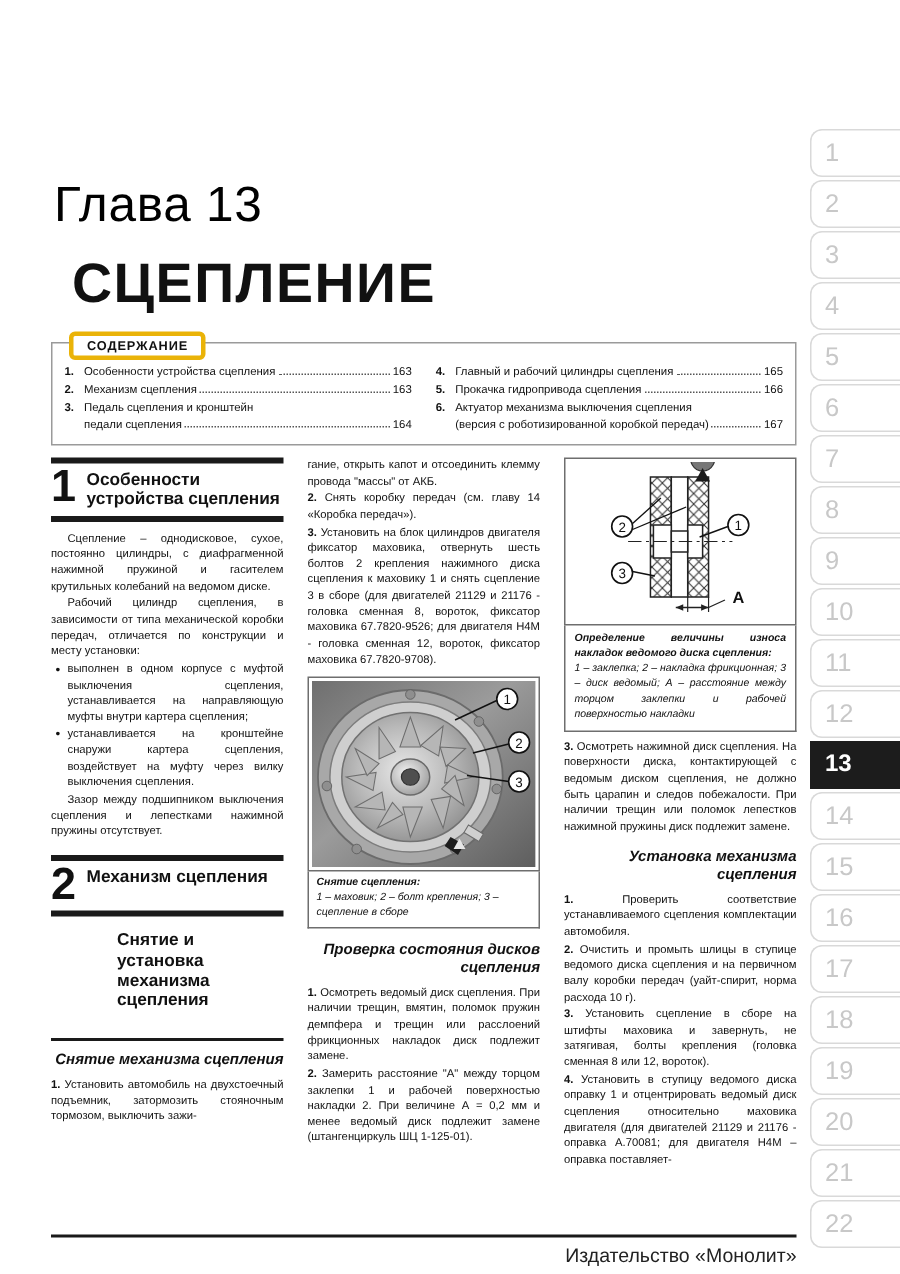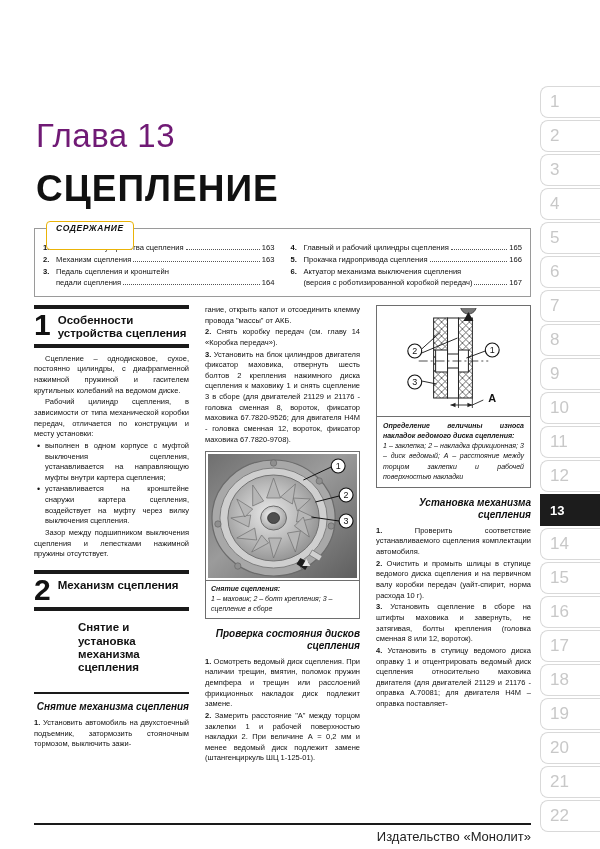--- a/index.html
+++ b/index.html
@@ -29,47 +29,47 @@
     display:flex;align-items:center;
     padding-left:9px;
     box-sizing:border-box;
   }
   .tab.active{
     background:#1c1c1c;
     color:#fff;
     font-weight:bold;
     border-color:#1c1c1c;
     border-radius:0;
-    font-size:13px;
+    font-size:16px;
   }
 
   
   .chapter-num{
     position:absolute;left:36px;top:117px;
-    font-size:33px;letter-spacing:.5px;color:#701a75;
+    font-size:33px;letter-spacing:.5px;color:#000000;
   }
   .chapter-title{
-    position:absolute;left:36px;top:168px;
+    position:absolute;left:48px;top:168px;
     font-size:37px;font-weight:bold;letter-spacing:1px;color:#111;
   }
 
   
   .toc{
     position:absolute;left:34px;top:228px;width:497px;
     border:1px solid #9a9a9a;
     box-sizing:border-box;
     padding:13px 8px 7px 8px;
   }
   .toc-legend{
     position:absolute;left:46px;top:221px;
     background:#fff;
-    border:1px solid #eab308;
+    border:3px solid #eab308;
     border-radius:4px;
-    padding:1px 9px 16px 9px;
-    font-size:8.5px;font-weight:bold;font-style:italic;
+    padding:1px 9px 2px 9px;
+    font-size:8.5px;font-weight:bold;
     letter-spacing:.6px;
   }
   .toc-cols{display:flex;gap:16px;}
   .toc-col{flex:1;}
   .toc-row{
     display:flex;font-size:7.6px;line-height:1.55;align-items:baseline;
   }
   .toc-n{font-weight:bold;width:13px;flex:none;}
   .toc-label{white-space:nowrap;}
   .toc-dots{
@@ -388,20 +388,21 @@
             <path d="M107 43 L88 50"></path>
             <path d="M43 73 L58 76"></path>
           </g>
         </svg>
       </div>
       <div class="diag-cap">
         <span class="cap-title">Определение величины износа накладок ведомого диска сцепления:</span>
         <span>1 – заклепка; 2 – накладка фрикционная; 3 – диск ведомый; А – расстояние между торцом заклепки и рабочей поверхностью накладки</span>
       </div>
 
+      <p class="noind" style="margin-top:5px"><span class="num">3.</span> <span>Осмотреть нажимной диск сцепления. На поверхности диска, контактирующей с ведомым диском сцепления, не должно быть царапин и следов побежалости. При наличии трещин или поломок лепестков нажимной пружины диск подлежит замене.</span></p>
 
       <div class="ital-h t2">Установка механизма сцепления</div>
       <p class="noind"><span class="num">1.</span> <span>Проверить соответствие устанавливаемого сцепления комплектации автомобиля.</span></p>
       <p class="noind"><span class="num">2.</span> <span>Очистить и промыть шлицы в ступице ведомого диска сцепления и на первичном валу коробки передач (уайт-спирит, норма расхода 10 г).</span></p>
       <p class="noind"><span class="num">3.</span> <span>Установить сцепление в сборе на штифты маховика и завернуть, не затягивая, болты крепления (головка сменная 8 или 12, вороток).</span></p>
       <p class="noind"><span class="num">4.</span> <span>Установить в ступицу ведомого диска оправку 1 и отцентрировать ведомый диск сцепления относительно маховика двигателя (для двигателей 21129 и 21176 - оправка А.70081; для двигателя H4M – оправка поставляет-</span></p>
     </div>
   </div>
 
   <div class="footer-rule"></div>

